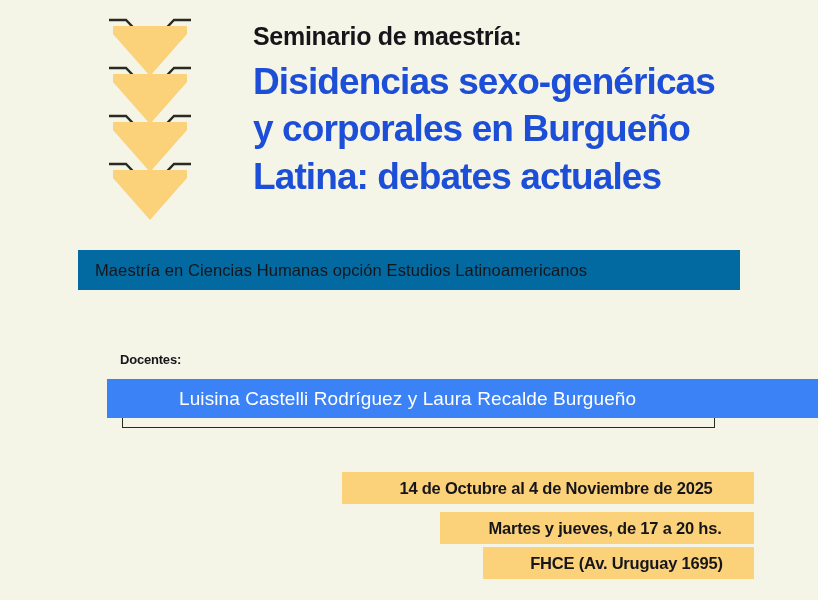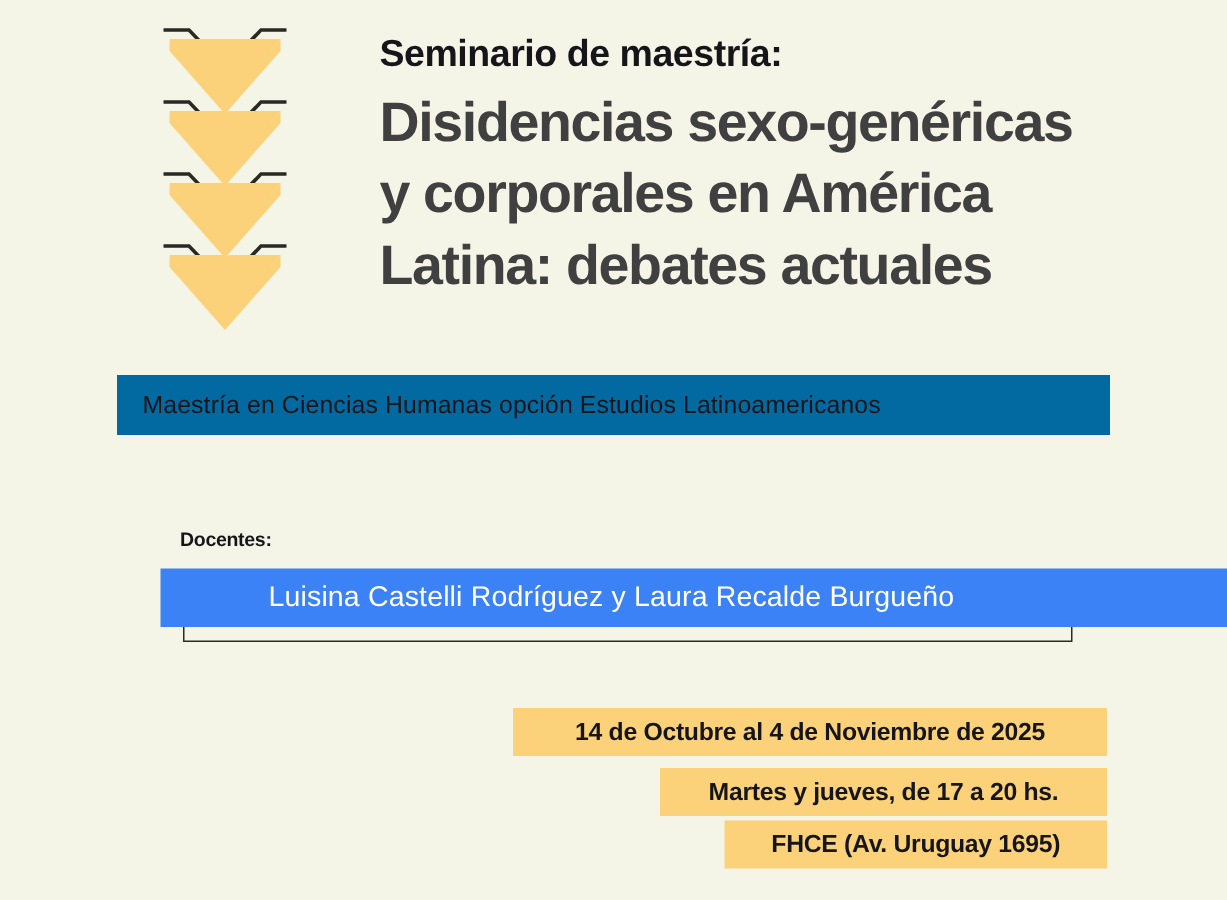--- a/index.html
+++ b/index.html
@@ -18,21 +18,21 @@
   .chevron svg{position:absolute;left:0;top:0;overflow:visible;}
 
   
   .title-block{position:absolute;left:222px;top:24px;width:560px;margin-left:31px;}
   .kicker{
     font-size:25px;font-weight:bold;color:#16161a;
     letter-spacing:-0.3px;line-height:1.0;
     margin:0 0 9px 0;
   }
   .title-line{
-    font-size:37px;font-weight:bold;color:#404040;
+    font-size:37px;font-weight:bold;color:#1d4ed8;
     letter-spacing:-0.9px;line-height:1.28;
     margin:0;white-space:nowrap;
   }
 
   
   .program-band{
     position:absolute;left:78px;top:250px;width:662px;height:40px;
     background:#0369a1;
     display:flex;align-items:center;
   }
@@ -59,21 +59,21 @@
     display:flex;align-items:center;padding-left:32px;
   }
   .docentes-box span{
     font-size:19px;font-weight:400;color:#ffffff;
     margin-left:40px;letter-spacing:0.1px;
   }
 
   
   .info-band{
     position:absolute;height:32px;background:#fbd27a;
-    display:flex;align-items:center;justify-content:center;
+    display:flex;align-items:center;justify-content:center;padding-left:16px;
   }
   .info-band span{
     font-size:16.5px;font-weight:bold;color:#16161a;
     letter-spacing:-0.2px;white-space:nowrap;
   }
   .band-1{left:342px;top:472px;width:396px;}
   .band-2{left:440px;top:512px;width:298px;}
   .band-3{left:483px;top:547px;width:255px;}
 </style>
 </head>
@@ -108,21 +108,21 @@
         <path d="M1 6 L18 6 L42 31 L66 6 L83 6" fill="none" stroke="#2a2a24" stroke-width="2.4"></path>
         <path d="M5 12 L42 12 L42 12 L79 12 L42 56 Z" fill="#fbd27a"></path>
         <path d="M5 12 L42 54 L79 12 L79 20 L42 62 L5 20 Z" fill="#fbd27a"></path>
       </svg>
     </div>
   </div>
 
   <div class="title-block">
     <p class="kicker">Seminario de maestría:</p>
     <p class="title-line">Disidencias sexo-genéricas</p>
-    <p class="title-line">y corporales en América</p>
+    <p class="title-line">y corporales en Burgueño</p>
     <p class="title-line">Latina: debates actuales</p>
   </div>
 
   <div class="program-band">
     <span>Maestría en Ciencias Humanas opción Estudios Latinoamericanos</span>
   </div>
 
   <div class="docentes-label">Docentes:</div>
   <div class="docentes-wrap">
     <div class="docentes-outline"></div>

